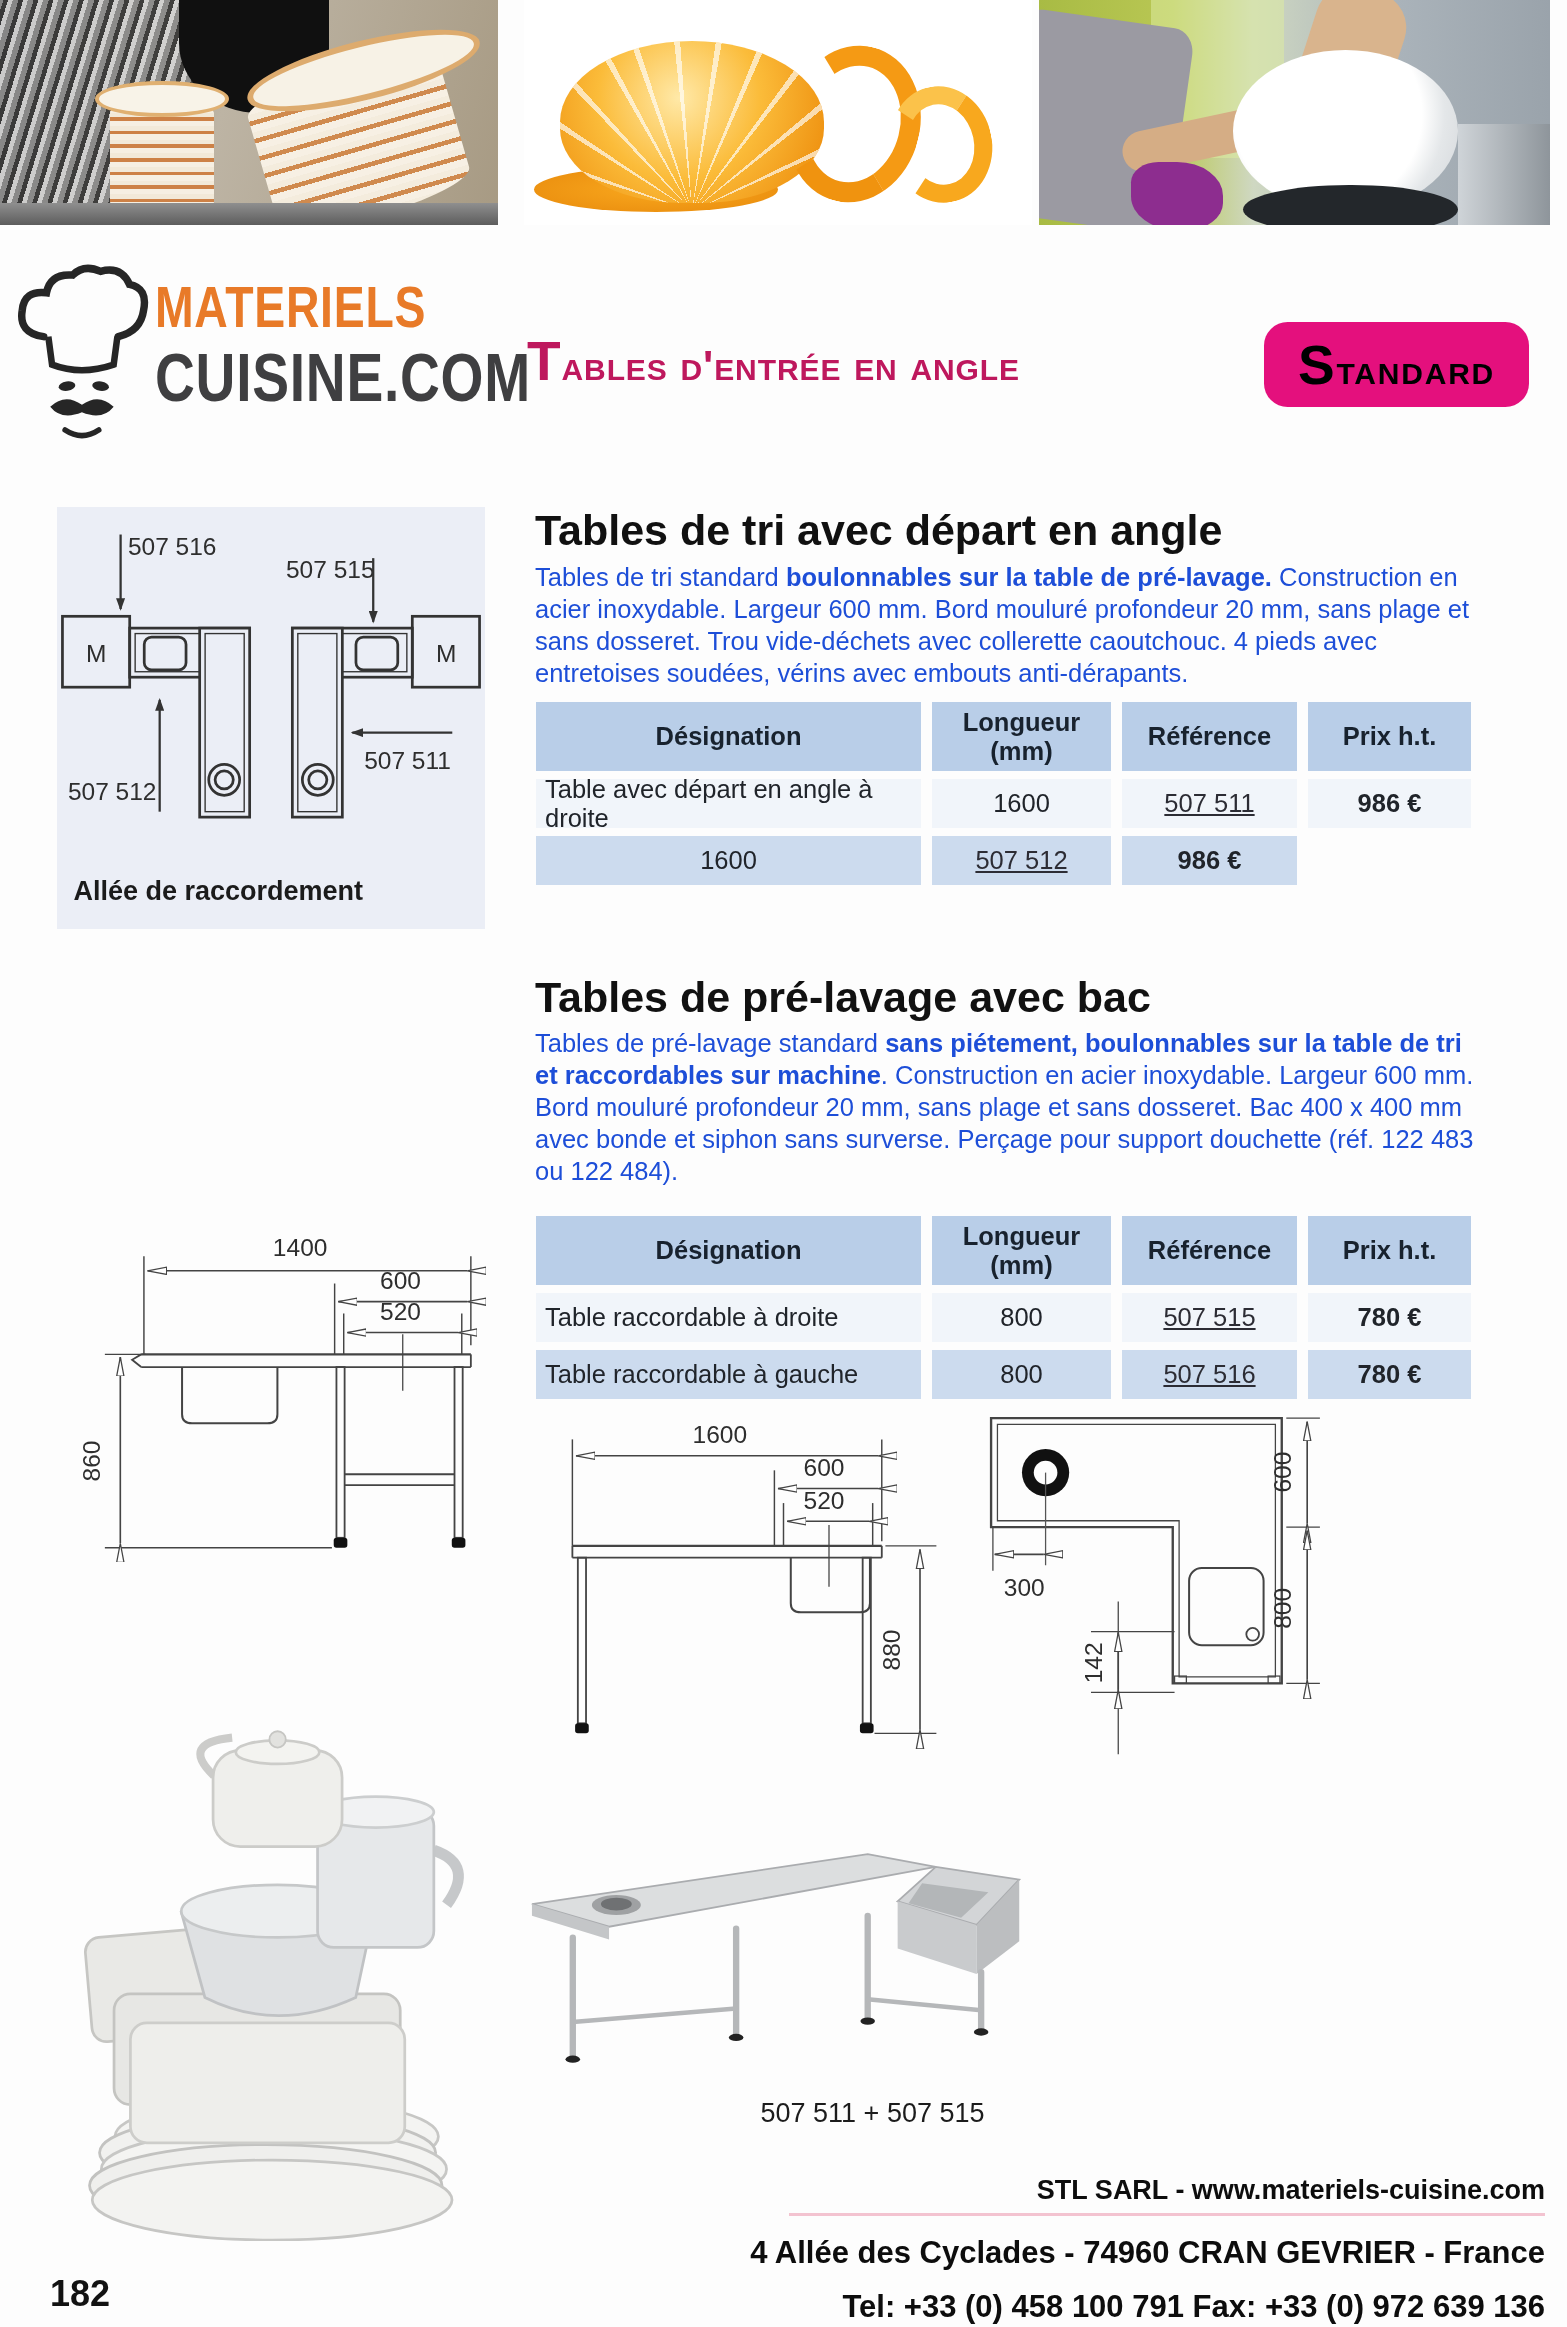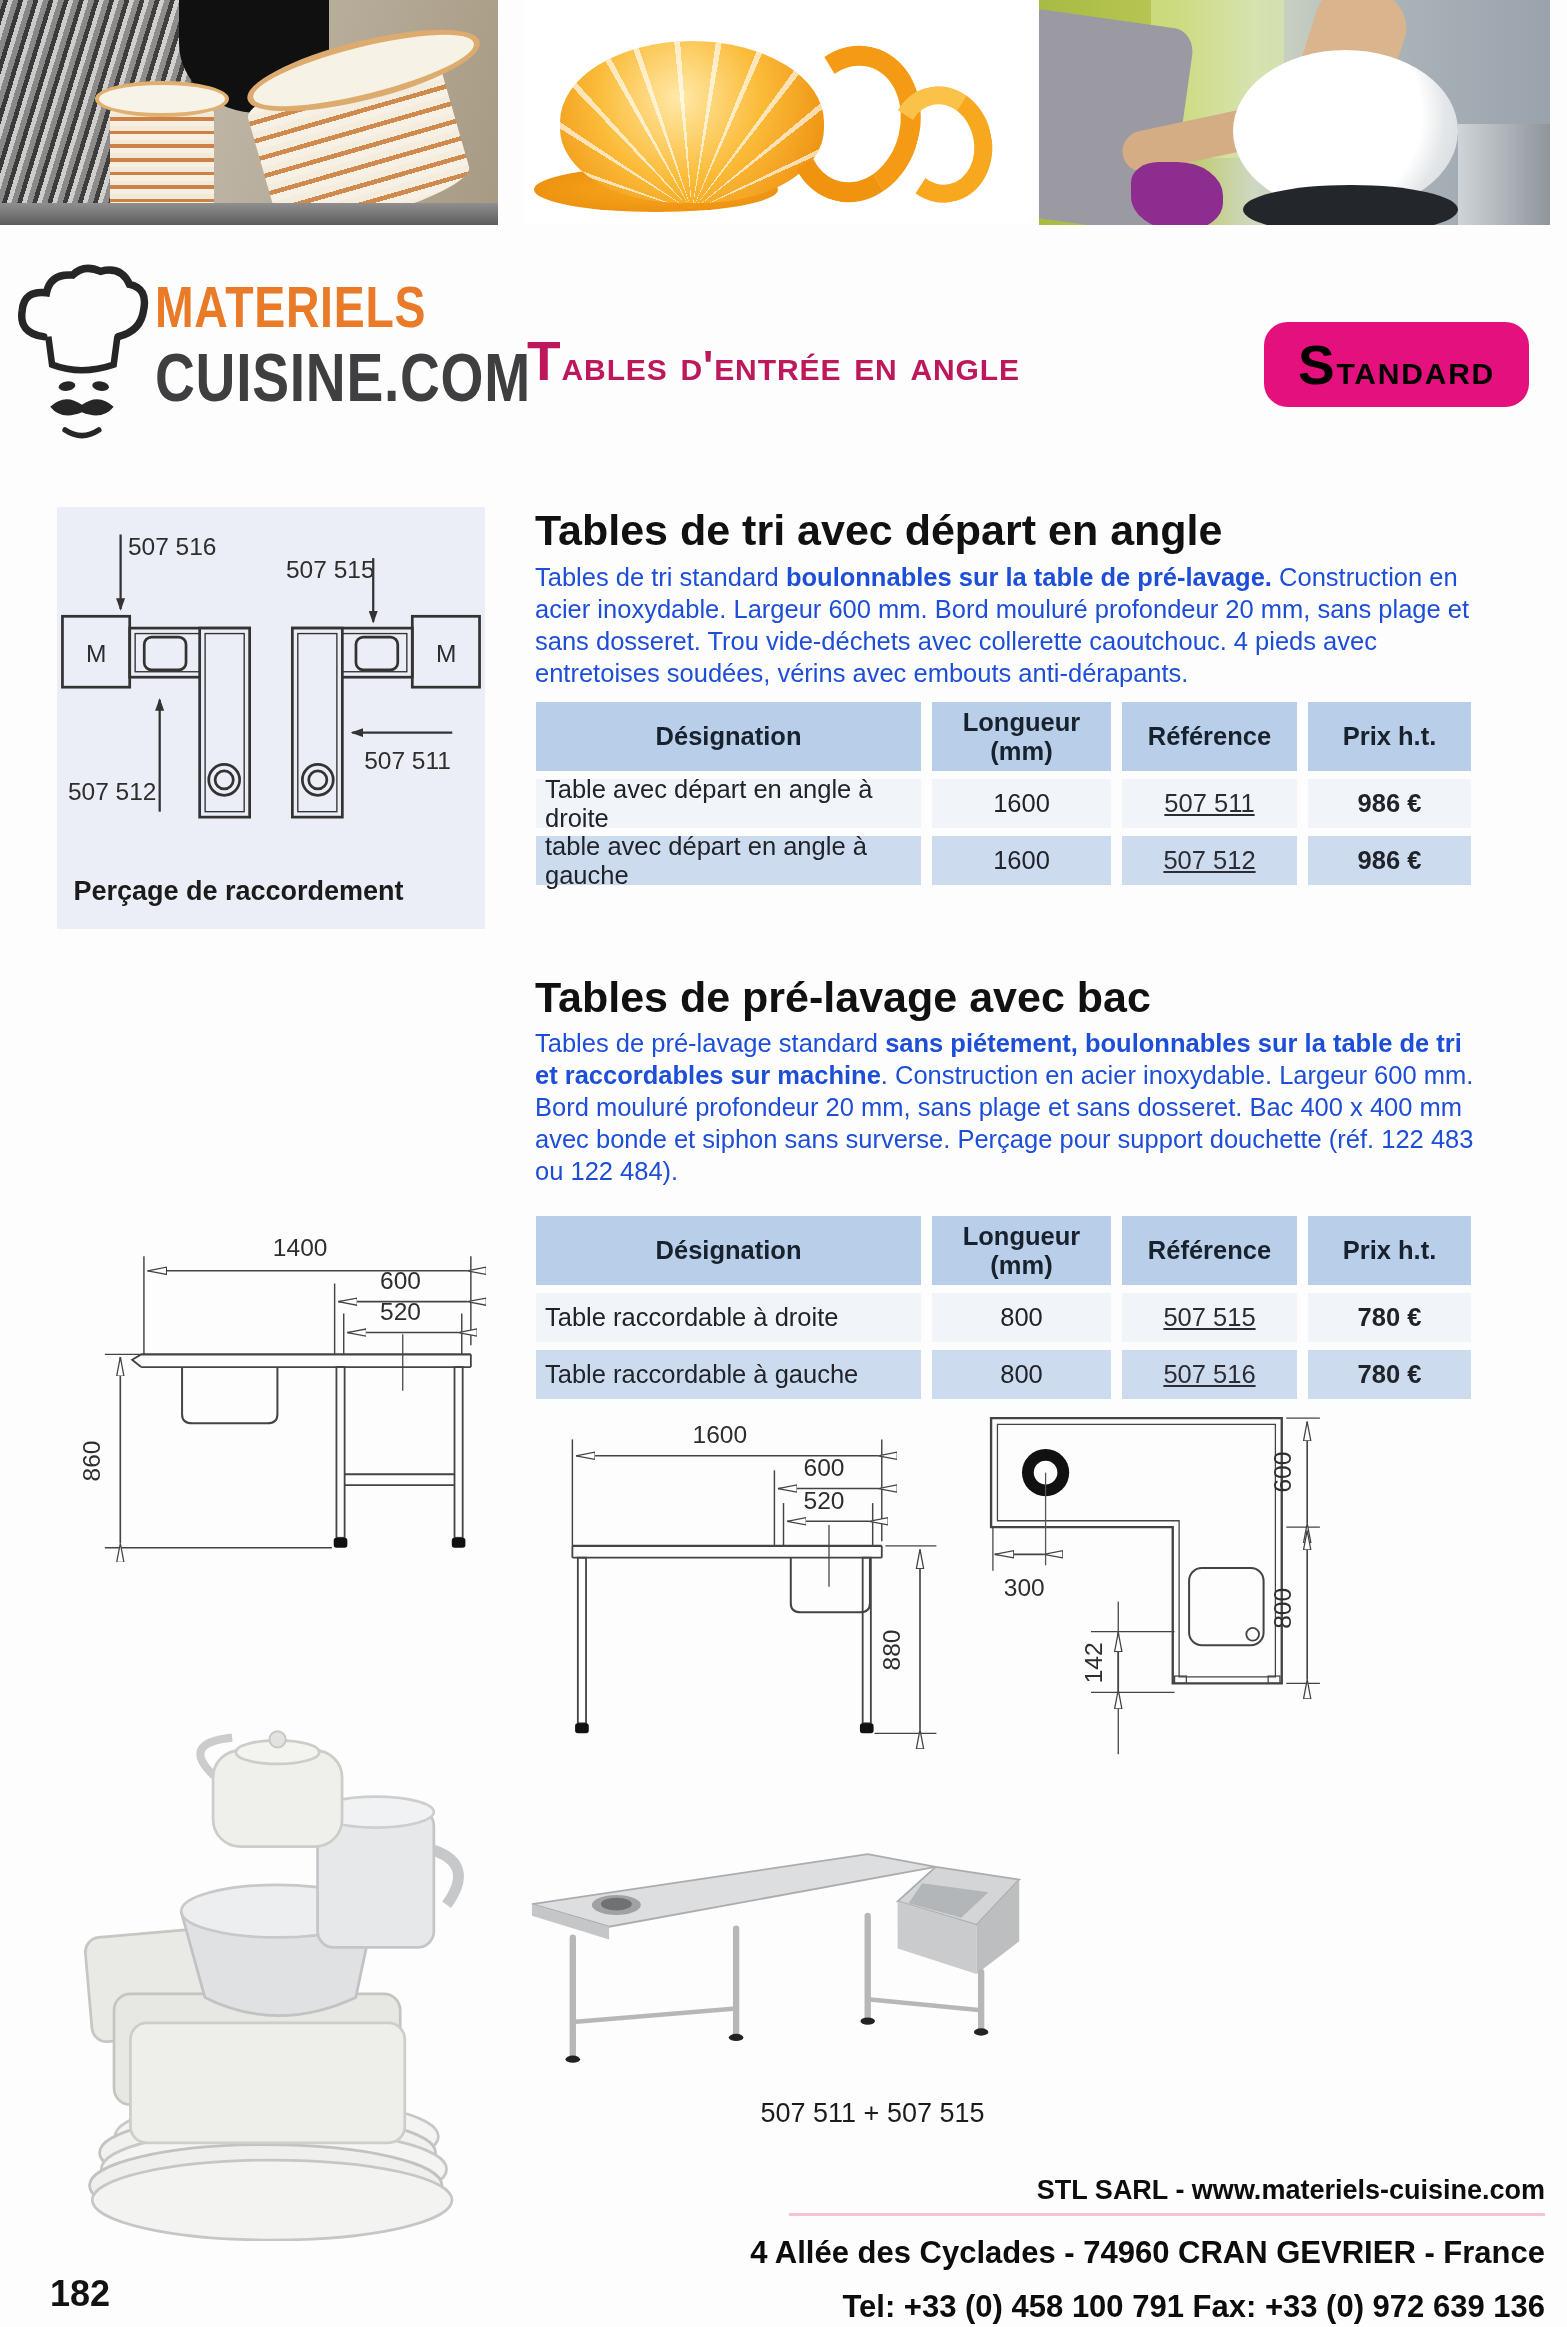--- a/index.html
+++ b/index.html
@@ -173,21 +173,21 @@
       <rect x="259" y="133" width="132" height="54" fill="none" stroke="#333" stroke-width="3"></rect>
       <rect x="265" y="139" width="120" height="42" fill="none" stroke="#333" stroke-width="1.5"></rect>
       <rect x="329" y="143" width="46" height="36" rx="8" fill="none" stroke="#333" stroke-width="3"></rect>
       <rect x="259" y="133" width="55" height="208" fill="#ebeef6" stroke="#333" stroke-width="3"></rect>
       <rect x="265" y="139" width="43" height="196" fill="none" stroke="#333" stroke-width="1.5"></rect>
       <circle cx="287" cy="300" r="17" fill="none" stroke="#333" stroke-width="3"></circle>
       <circle cx="287" cy="300" r="10" fill="none" stroke="#333" stroke-width="3"></circle>
       <line x1="435" y1="248" x2="325" y2="248" stroke="#333" stroke-width="2.5" marker-end="url(#arr)"></line>
       <text x="338" y="288" class="dimtxt">507 511</text>
     </svg>
-    <div id="schema-caption">Perçage de raccordement</div>
+    <div id="schema-caption">Allée de raccordement</div>
   </div>
 
   <div class="sec-heading" id="heading1">Tables de tri avec départ en angle</div>
   <div class="sec-par" id="par1"><span>Tables de tri standard </span><span style="font-weight: 700;">boulonnables sur la table de pré-lavage.</span><span> Construction en acier inoxydable. Largeur 600 mm. Bord mouluré profondeur 20 mm, sans plage et sans dosseret. Trou vide-déchets avec collerette caoutchouc. 4 pieds avec entretoises soudées, vérins avec embouts anti-dérapants.</span></div>
 
   <div class="ptable" id="table1">
     <div class="th">
       <span>Désignation</span>
         <span></span>
       </div>
@@ -204,21 +204,20 @@
         <span></span>
       </div>
 
     <div class="td left r1">Table avec départ en angle à droite</div>
     <div class="td r1">1600</div>
     <div class="td r1">
         <span class="ref">507 511</span>
       </div>
     <div class="td r1 price">986 €</div>
 
-    <div class="td left r2">table avec départ en angle à gauche</div>
     <div class="td r2">1600</div>
     <div class="td r2">
         <span class="ref">507 512</span>
       </div>
     <div class="td r2 price">986 €</div>
   </div>
 
   <div class="sec-heading" id="heading2">Tables de pré-lavage avec bac</div>
   <div class="sec-par" id="par2"><span>Tables de pré-lavage standard </span><span style="font-weight: 700;">sans piétement, boulonnables sur la table de tri et raccordables sur machine</span><span>. Construction en acier inoxydable. Largeur 600 mm. Bord mouluré profondeur 20 mm, sans plage et sans dosseret. Bac 400 x 400 mm avec bonde et siphon sans surverse. Perçage pour support douchette (réf. 122 483 ou 122 484).</span></div>
 

